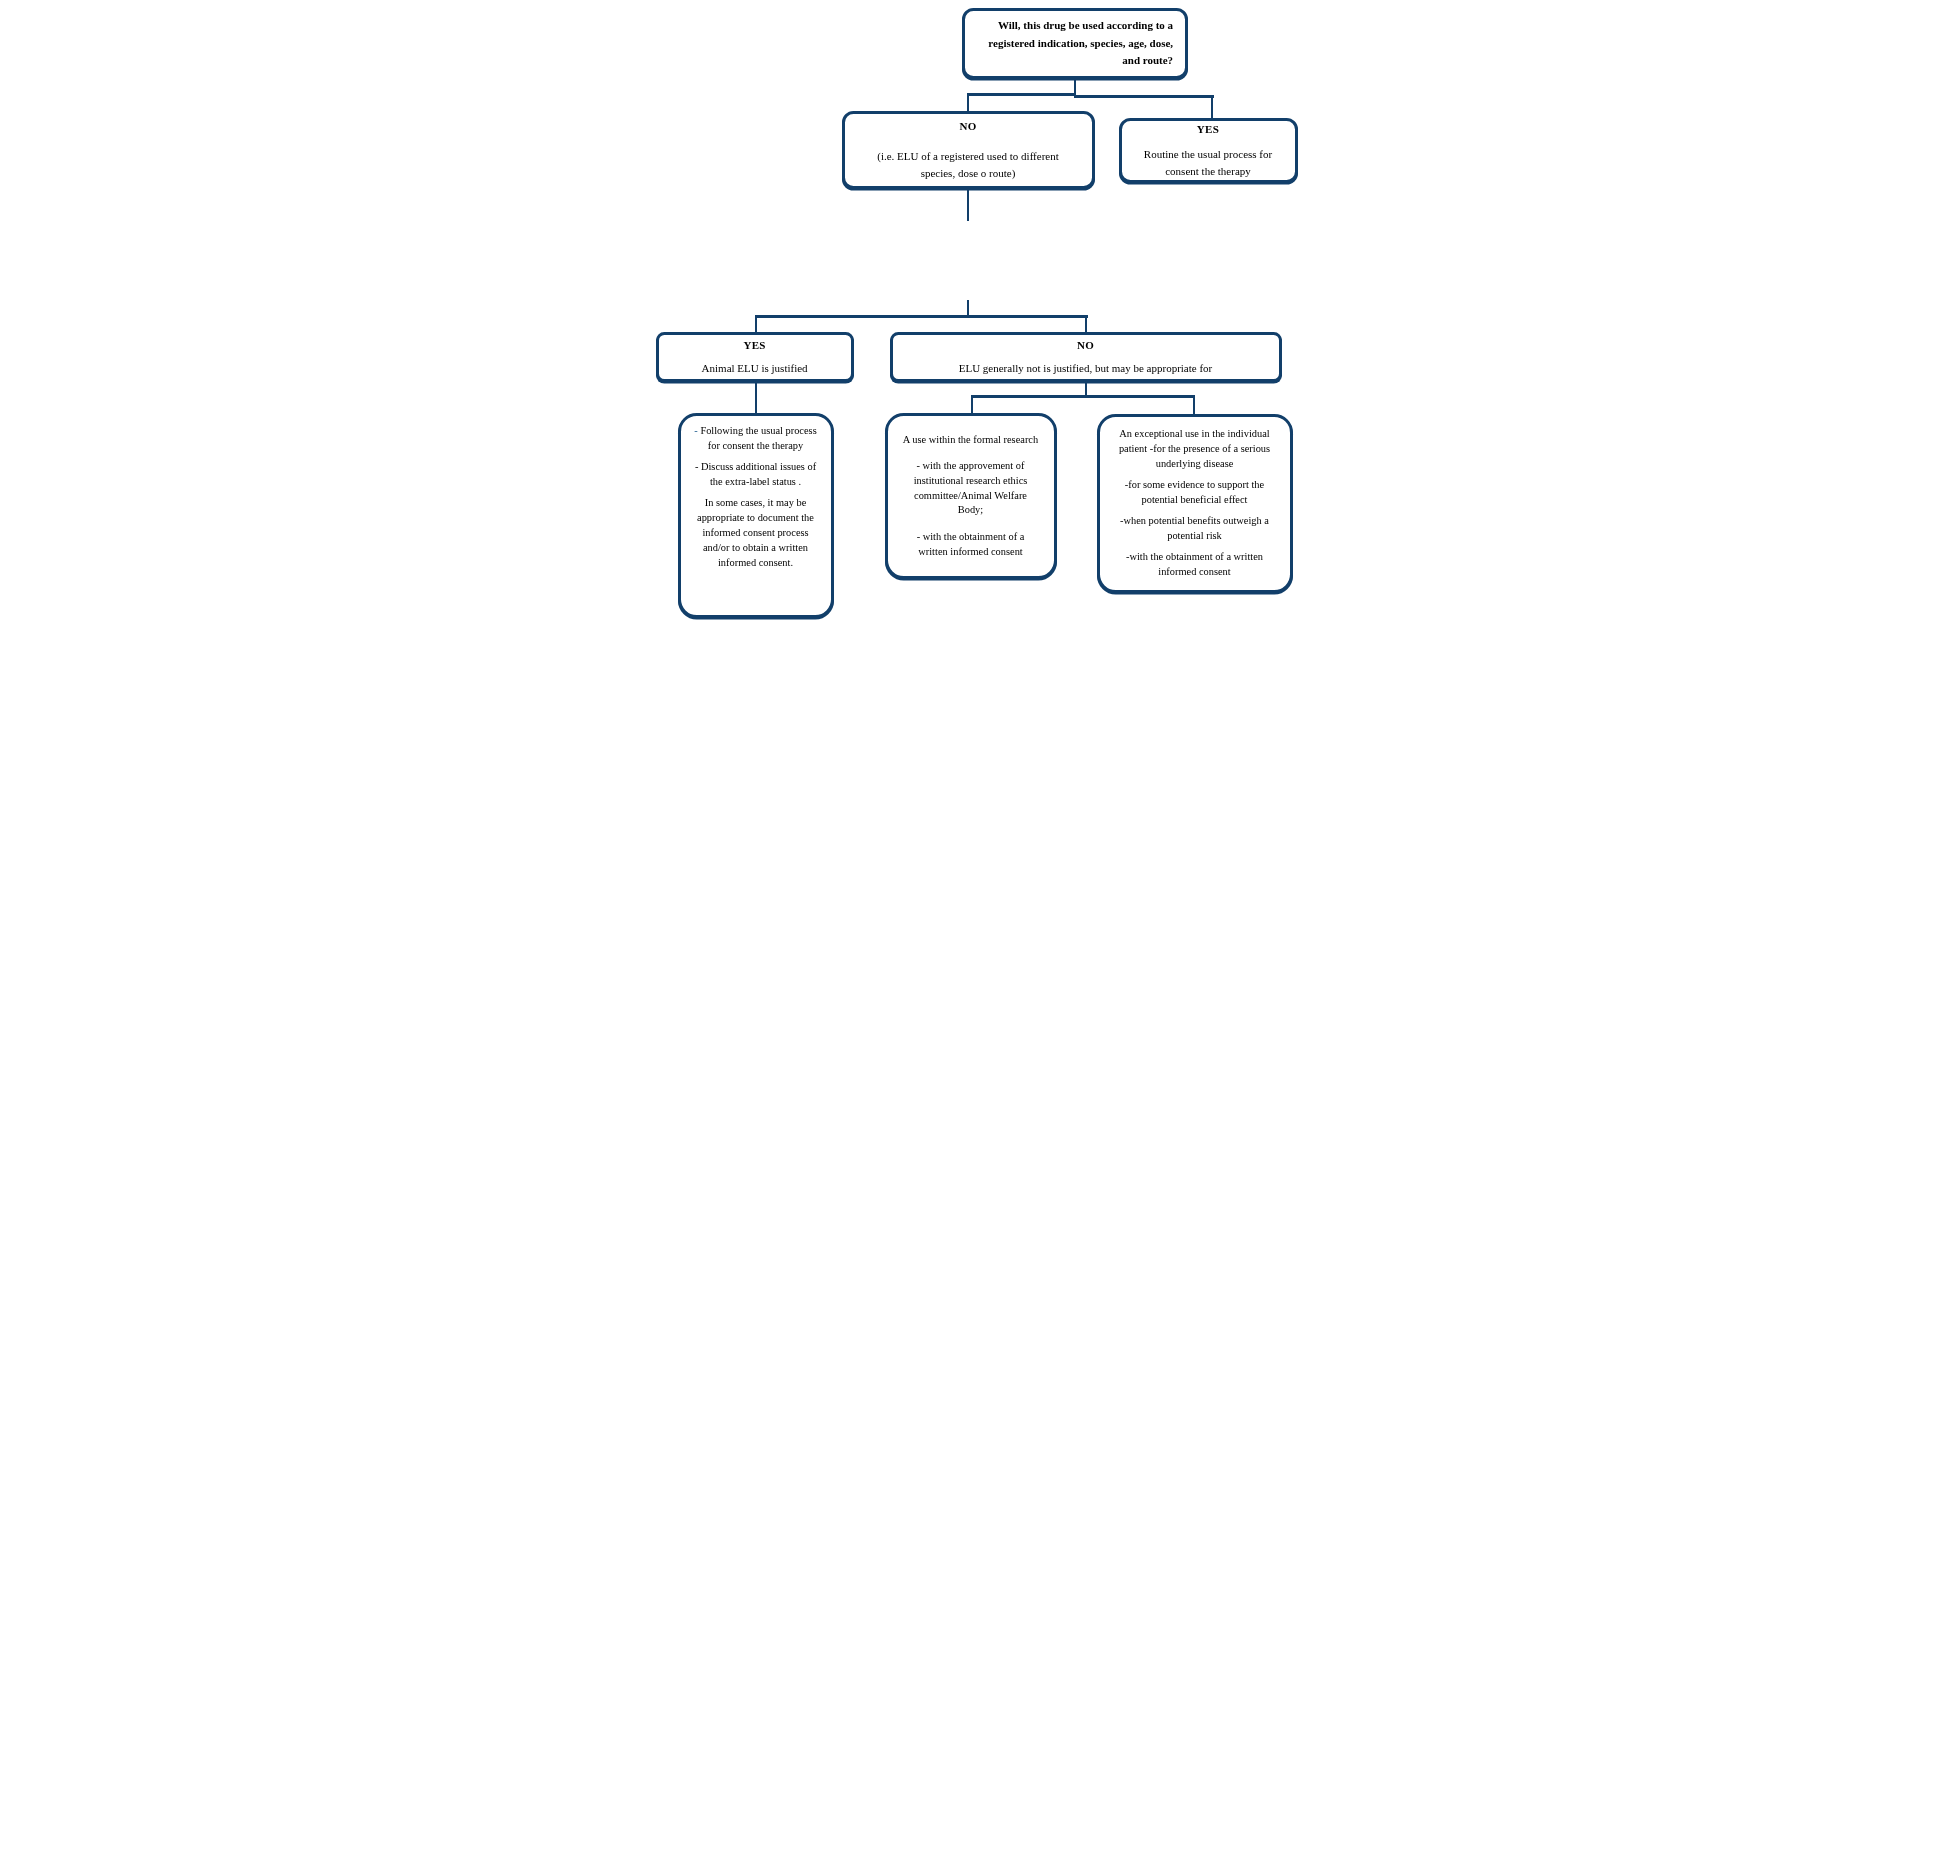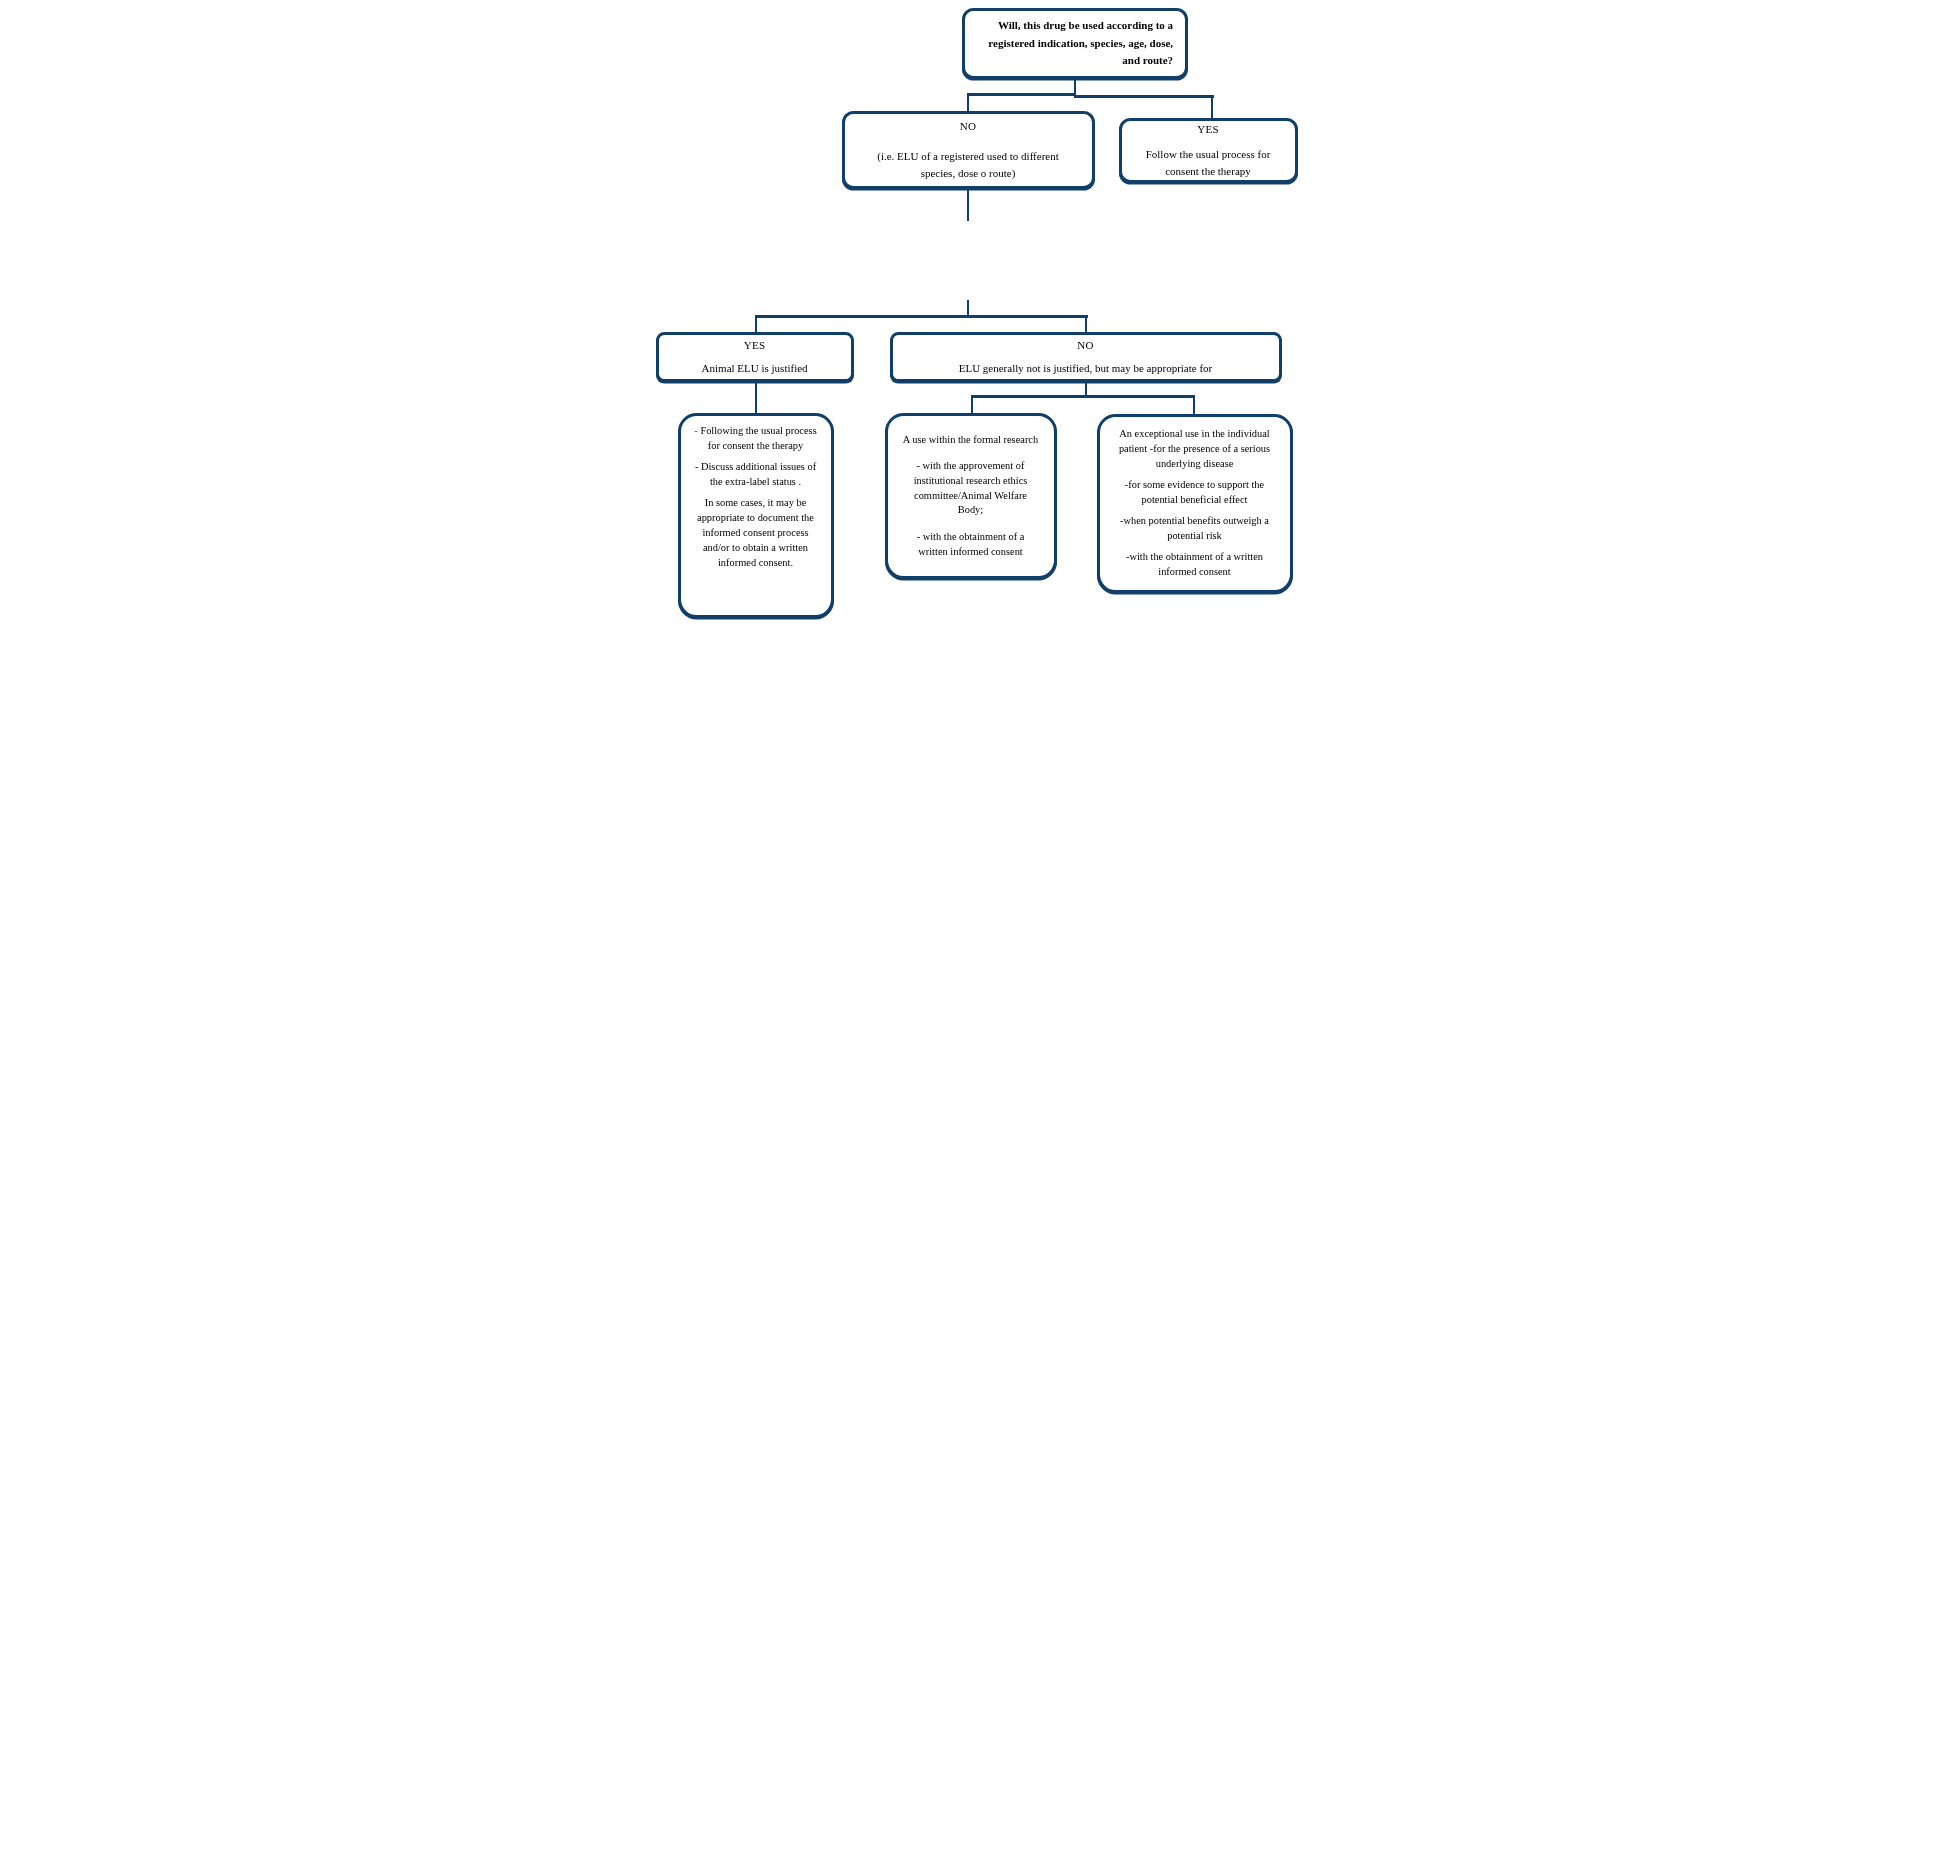--- a/index.html
+++ b/index.html
@@ -40,21 +40,21 @@
     text-align: center;
     font-size: 11px;
     line-height: 1.55;
   }
   .box p { width: 100%; }
   .r20 { border-radius: 11.4px; }
   .r15 { border-radius: 8.3px; }
   .r33 { border-radius: 18.7px; }
   .bold { font-weight: bold; text-align: right; }
   .branch-label {
-    font-weight: normal;
+    font-weight: bold;
     letter-spacing: 0.3px;
   }
   .gap-lg { margin-bottom: 12.4px; }
   .gap-md { margin-bottom: 8.3px; }
   .outcome {
     font-size: 10.4px;
     line-height: 1.43;
     justify-content: flex-start;
   }
   .outcome p { margin: 3.1px 0; }
@@ -85,21 +85,21 @@
     <p>Will, this drug be used according to a registered indication, species, age, dose, and route?</p>
   </div>
 
   <div class="box r20" style="left:190px; top:111px; width:253px; height:78px; padding:4.1px 26px;">
     <p class="branch-label gap-lg">NO</p>
     <p>(i.e. ELU of  a registered used to different species, dose o route)</p>
   </div>
 
   <div class="box r20" style="left:467px; top:118px; width:179px; height:65px; padding:4.1px 7.3px;">
     <p class="branch-label gap-md">YES</p>
-    <p>Follow the usual process for consent the therapy</p>
+    <p>Routine the usual process for consent the therapy</p>
   </div>
 
 
   <div class="box r15" style="left:4.1px; top:332px; width:198px; height:50px; padding:3.1px 7.3px;">
     <p class="branch-label" style="margin-bottom:6.2px;">YES</p>
     <p>Animal ELU is justified</p>
   </div>
 
   <div class="box r15" style="left:238px; top:332px; width:392px; height:50px; padding:3.1px 7.3px;">
     <p class="branch-label" style="margin-bottom:6.2px;">NO</p>

